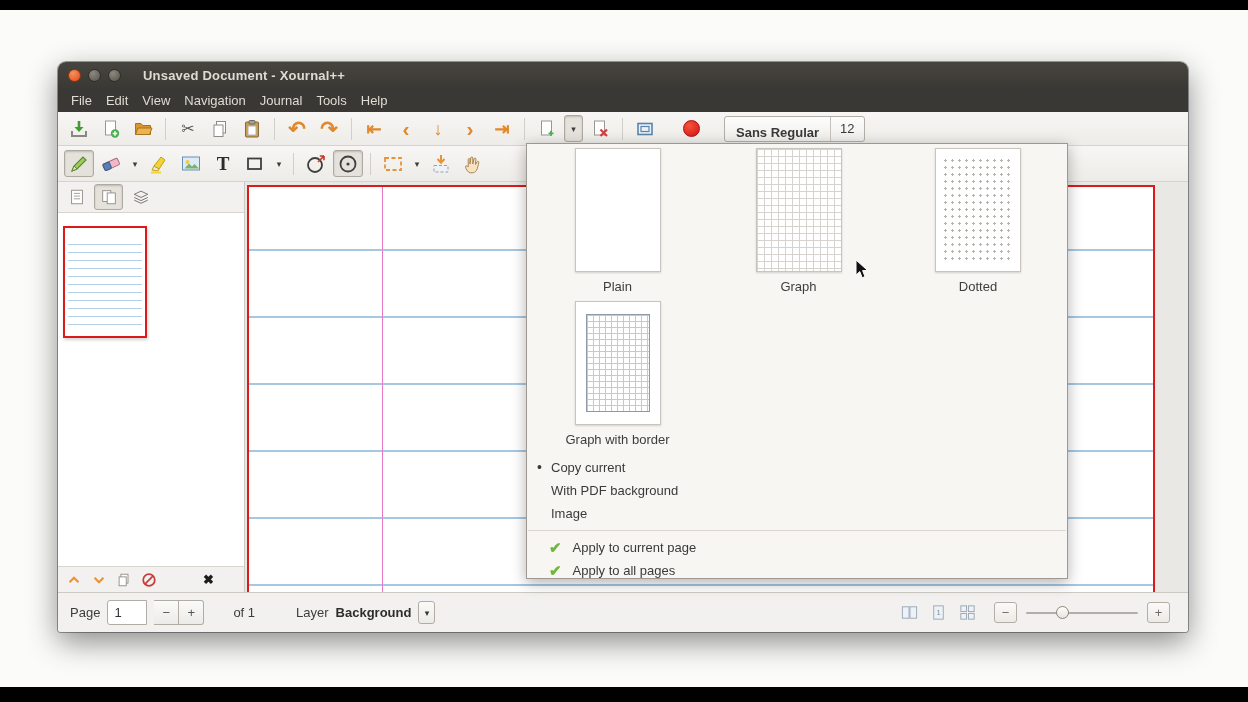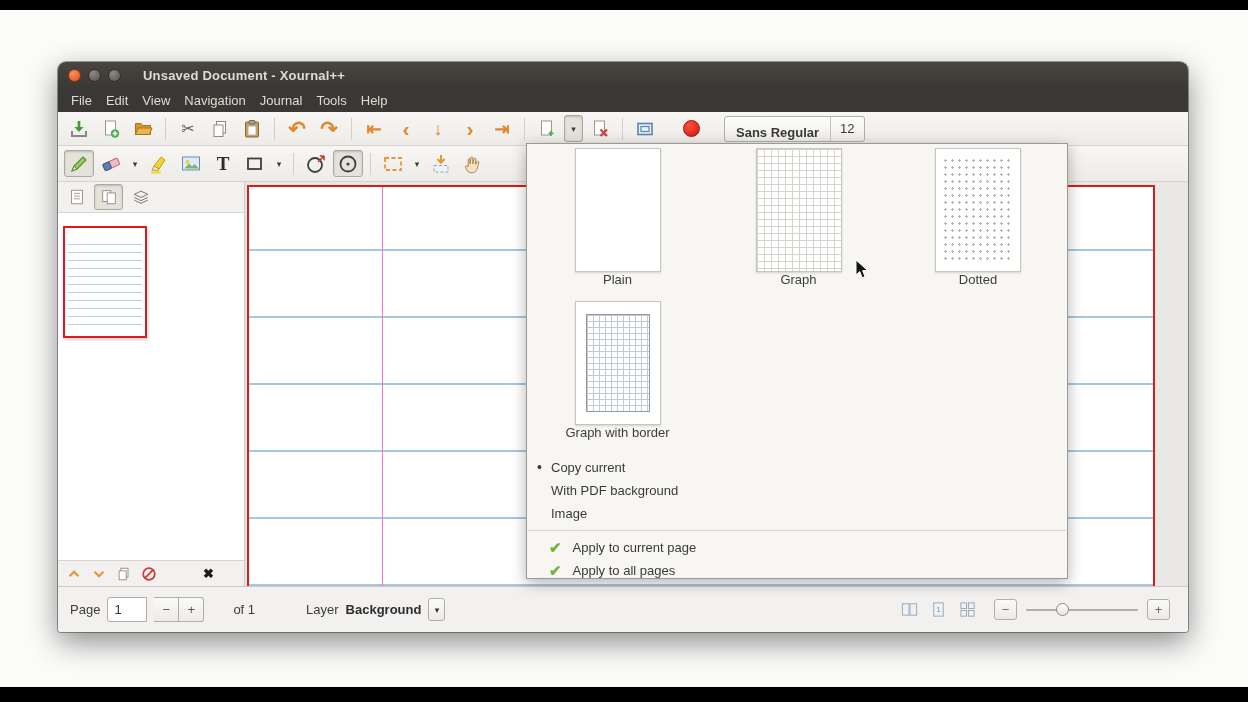--- a/index.html
+++ b/index.html
@@ -57,21 +57,21 @@
   .sbtn { width:20px; height:20px; display:flex; align-items:center; justify-content:center; }
   .close-x { margin-left:auto; margin-right:24px; font-weight:bold; color:#1c1c1c; font-size:13px; }
 
   .canvas { flex:1; background:#eae8e5; position:relative; overflow:hidden; }
   .page { position:absolute; left:2px; top:3px; width:908px; height:430px; background:#fff; border:2px solid #dd1a1a; }
   .page .lines { position:absolute; left:0; right:0; top:62px; bottom:0;
                  background:repeating-linear-gradient(to bottom,#a5c7e1 0 2px, transparent 2px 67px); }
   .page .vline { position:absolute; top:0; bottom:0; left:133px; width:1px; background:#e878c8; }
 
   
-  .statusbar { height:46px; background:#f2f1ef; border-top:1px solid #cdcac4; display:flex; align-items:center;
+  .statusbar { height:40px; background:#f2f1ef; border-top:1px solid #cdcac4; display:flex; align-items:center;
                padding:0 12px; gap:7px; border-radius:0 0 3px 3px; }
   .page-input { width:40px; height:25px; border:1px solid #b1ada5; border-radius:3px 0 0 3px; background:#fff;
                 padding:0 6px; font:13px "Liberation Sans",sans-serif; color:#333; }
   .stepper { display:flex; height:25px; }
   .stepbtn { width:25px; display:flex; align-items:center; justify-content:center;
              border:1px solid #b1ada5; border-left:none; background:linear-gradient(#fafaf8,#ecebe7); color:#555; }
   .stepbtn.last { border-radius:0 3px 3px 0; }
   .lbl { color:#3c3c3c; }
   .bold { font-weight:bold; color:#2d2d2d; }
   .layer-drop { width:17px; height:23px; border:1px solid #b1ada5; border-radius:3px;
@@ -83,21 +83,21 @@
   .slider { width:112px; height:20px; position:relative; }
   .slider .track { position:absolute; left:0; right:0; top:9px; height:2px; background:#b3afa8; border-radius:1px; }
   .slider .handle { position:absolute; left:30px; top:3px; width:13px; height:13px; border-radius:50%;
                     background:linear-gradient(#fdfdfc,#e6e4df); border:1px solid #8b877f; }
 
   
   .popup { position:absolute; left:526px; top:143px; width:542px; height:436px; z-index:50;
            background:#f7f6f3; border:1px solid #9d9992; box-shadow:0 4px 14px rgba(0,0,0,.3); }
   .tpl-grid { position:absolute; left:0; top:0; width:540px; height:304px; display:grid;
               grid-template-columns:181px 181px 178px; grid-template-rows:153px 151px; }
-  .tpl { display:flex; flex-direction:column; align-items:center; padding-top:4px; color:#3d3d3d; }
+  .tpl { display:flex; flex-direction:column; align-items:center; padding-top:4px; gap:7px; color:#3d3d3d; }
   .tpl.selected { background:#f0713d; color:#fff; }
   .tpl-thumb { width:86px; height:124px; background:#fff; border:1px solid #c8c5bf; position:relative;
                box-shadow:0 1px 2px rgba(0,0,0,.15); }
   .thumb-lined .hl { position:absolute; left:2px; right:2px; top:18px; bottom:6px;
                      background:repeating-linear-gradient(to bottom,#a9cbe4 0 1px, transparent 1px 9px); }
   .thumb-lined .vm { position:absolute; left:15px; top:0; bottom:0; width:1px; background:#e878c8; }
   .thumb-ruled .hl { position:absolute; left:4px; right:4px; top:22px; bottom:26px;
                      background:repeating-linear-gradient(to bottom,#a9cbe4 0 1px, transparent 1px 8px); }
   .thumb-graph { background-image:repeating-linear-gradient(to right,#d6d3ce 0 1px, transparent 1px 7px),
                                   repeating-linear-gradient(to bottom,#d6d3ce 0 1px, transparent 1px 7px); }
@@ -378,21 +378,21 @@
     </div>
 
     <div class="statusbar">
       <span class="lbl">Page</span>
       <input class="page-input" value="1" style="">
       <span class="stepper">
           <span class="stepbtn">−</span>
           <span class="stepbtn last">+</span>
         </span>
       <span class="lbl" style="margin-left:22px">of 1</span>
-      <span class="lbl" style="margin-left:44px">Layer</span>
+      <span class="lbl" style="margin-left:34px">Layer</span>
       <span class="bold">Background</span>
       <span class="layer-drop">
           <span>▾</span>
         </span>
 
       <div class="right-cluster">
         <div class="sbtn">
           <svg viewBox="0 0 20 20" width="19" height="19">
             <rect x="2.5" y="4" width="7" height="12" fill="#eef2f6" stroke="#9aa8b6"></rect>
             <rect x="10.5" y="4" width="7" height="12" fill="#eef2f6" stroke="#9aa8b6"></rect>

